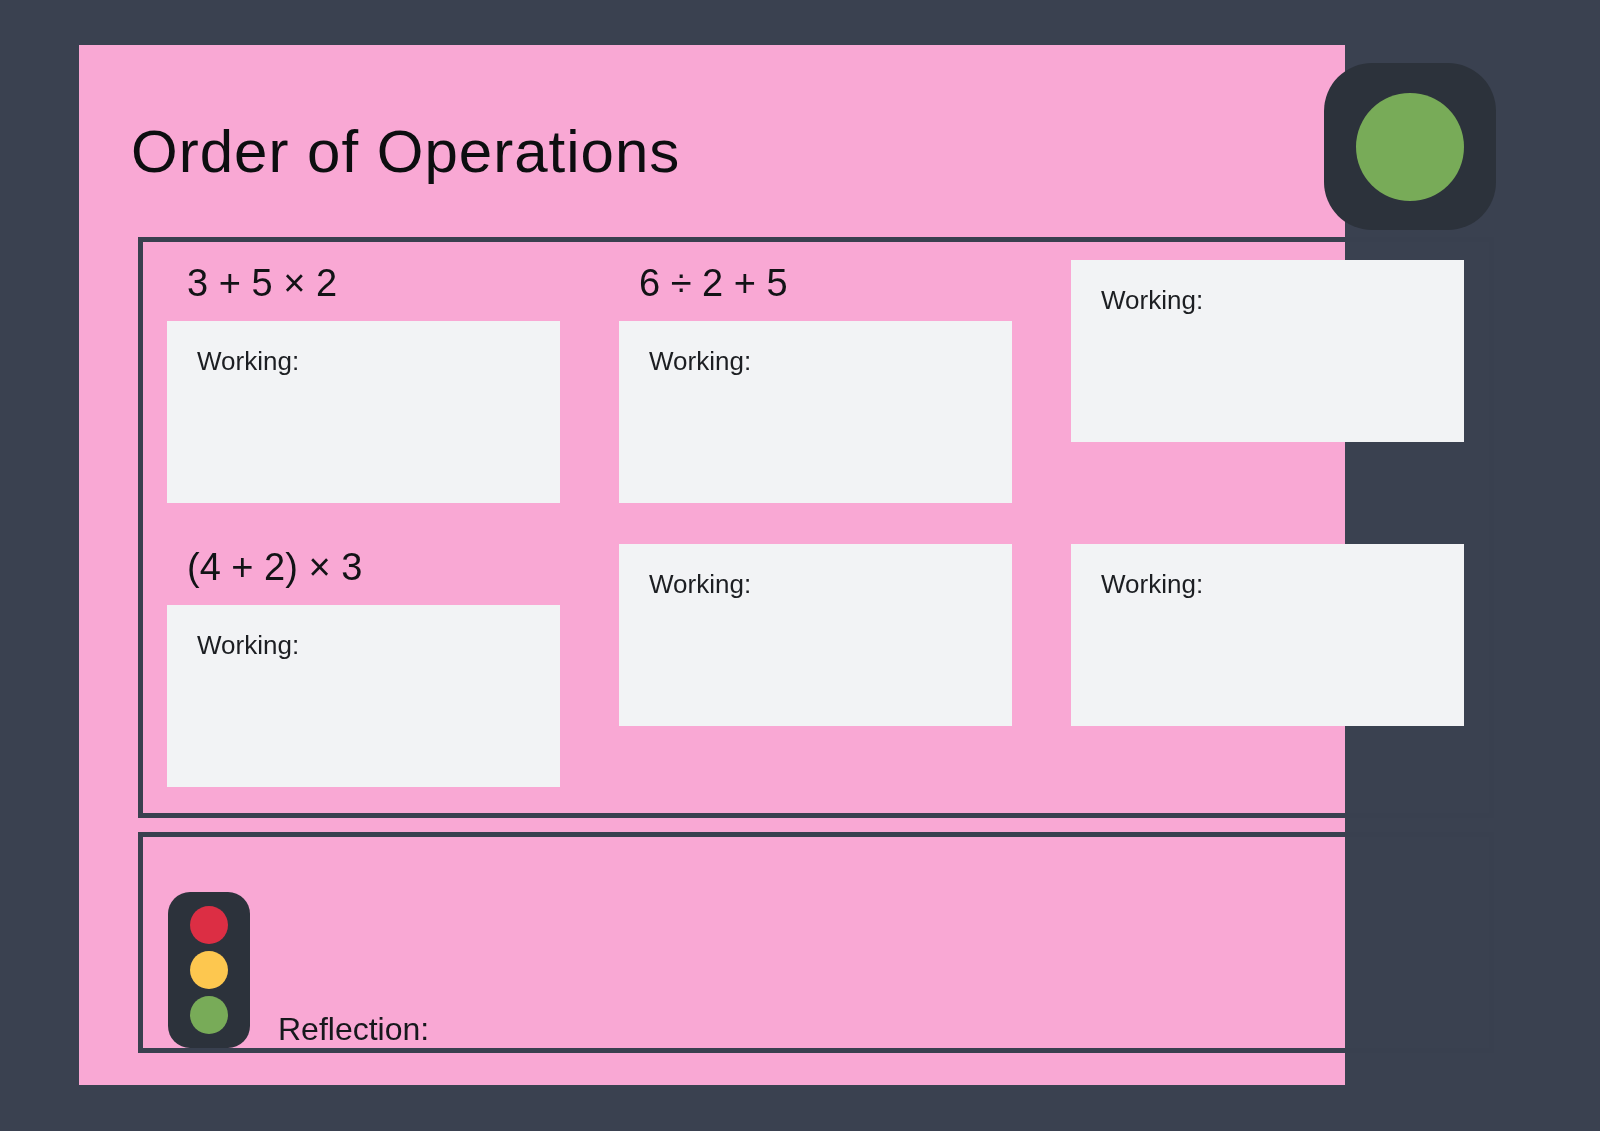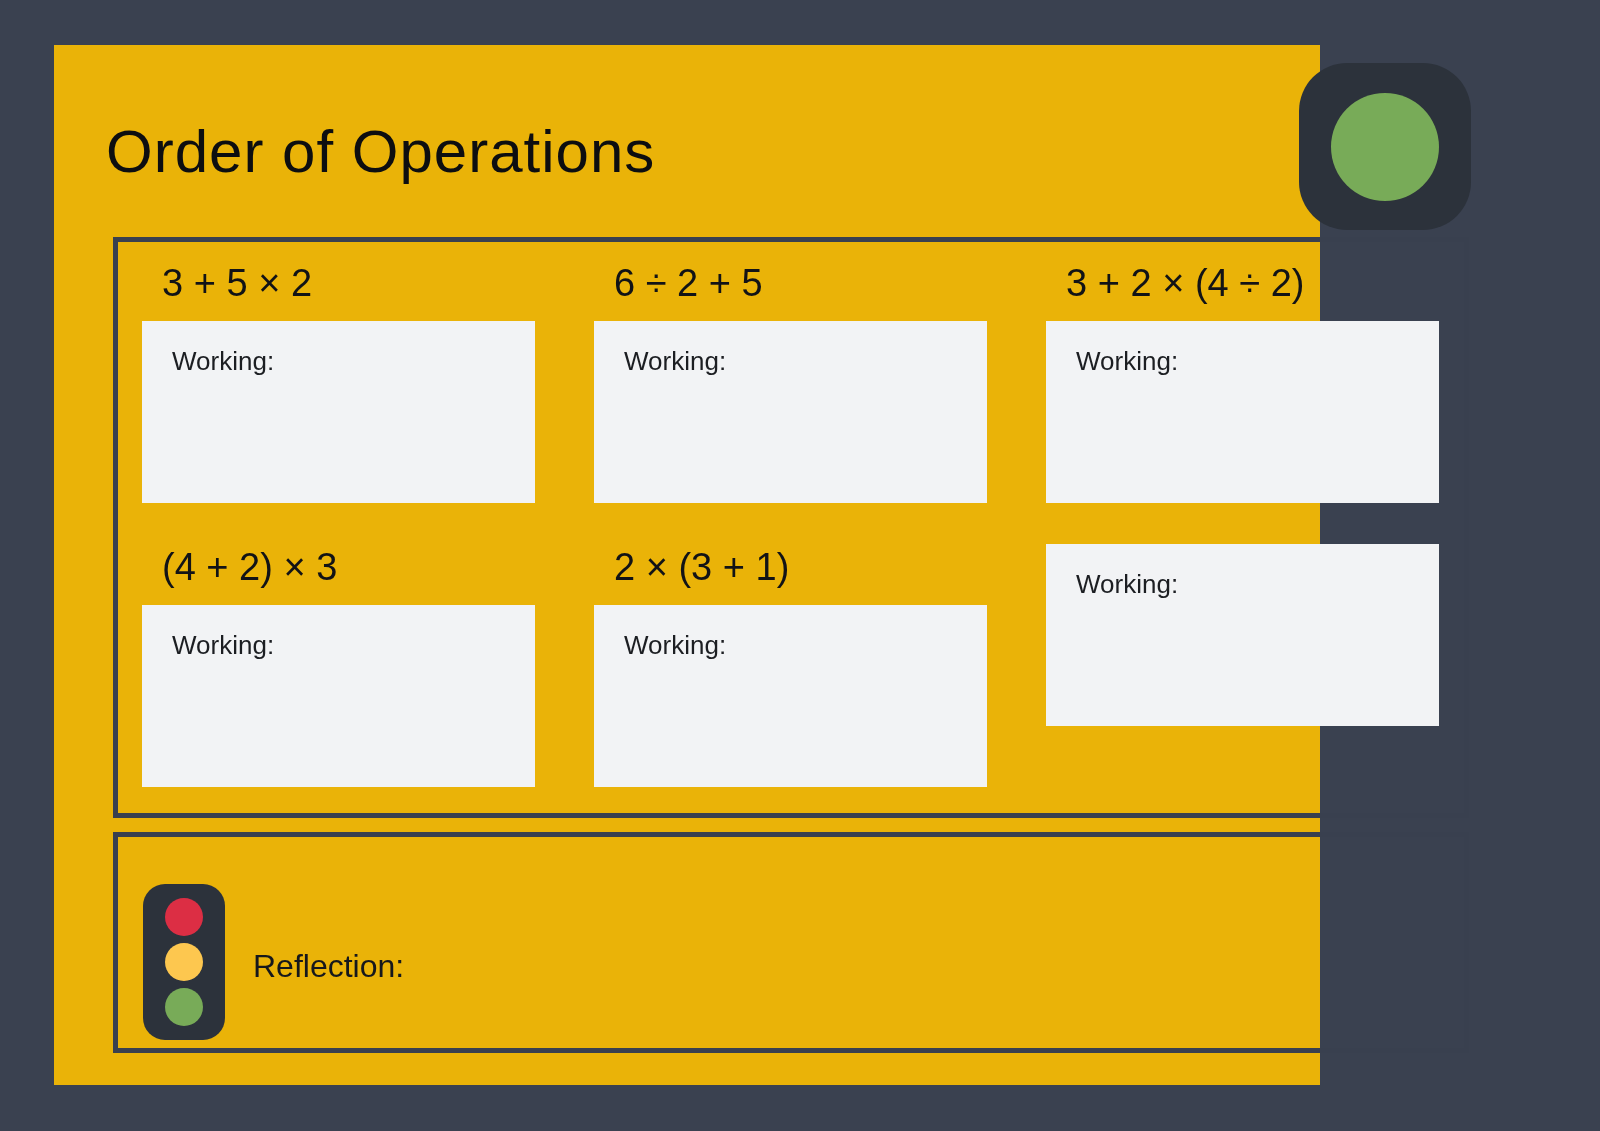--- a/index.html
+++ b/index.html
@@ -10,25 +10,25 @@
   }
   .stage {
     position: relative;
     width: 1600px;
     height: 1131px;
     background: var(--background, #3a4150);
     overflow: hidden;
   }
   .card {
     position: absolute;
-    left: 54px;
+    left: 79px;
     top: 45px;
     width: 1266px;
     height: 1040px;
-    background: #eab308;
+    background: #f9a8d4;
   }
   .title {
     position: absolute;
     left: 52px;
     top: 72px;
     margin: 0;
     font-size: 60px;
     font-weight: 500;
     letter-spacing: 1px;
     color: #0d0e10;
@@ -92,21 +92,21 @@
   
   .reflection {
     position: absolute;
     left: 59px;
     top: 787px;
     width: 1356px;
     height: 221px;
     border: 5px solid var(--panel_border, #39404f);
     box-sizing: border-box;
     display: flex;
-    align-items: center;
+    align-items: flex-end;
     padding: 38px 0 0 25px;
   }
   .traffic-light {
     width: 82px;
     height: 156px;
     background: var(--icon_dark, #2c323b);
     border-radius: 22px;
     display: flex;
     flex-direction: column;
     align-items: center;
@@ -151,35 +151,33 @@
       </div>
 
       <div class="cell">
         <div class="equation"><span>6 ÷ 2 + 5</span><sup class="sup"></sup><span></span></div>
         <div class="working">
           <span class="working-label">Working:</span>
         </div>
       </div>
 
       <div class="cell">
-        <div class="equation"><span>3 + 2 × (4 ÷ 2)</span><sup class="sup"></sup><span></span></div>
         <div class="working">
           <span class="working-label">Working:</span>
         </div>
       </div>
 
       <div class="cell">
         <div class="equation"><span>(4 + 2) × 3</span><sup class="sup"></sup><span></span></div>
         <div class="working">
           <span class="working-label">Working:</span>
         </div>
       </div>
 
       <div class="cell">
-        <div class="equation"><span>2 × (3 + 1)</span><sup class="sup"></sup><span></span></div>
         <div class="working">
           <span class="working-label">Working:</span>
         </div>
       </div>
 
       <div class="cell">
         <div class="working">
           <span class="working-label">Working:</span>
         </div>
       </div>

